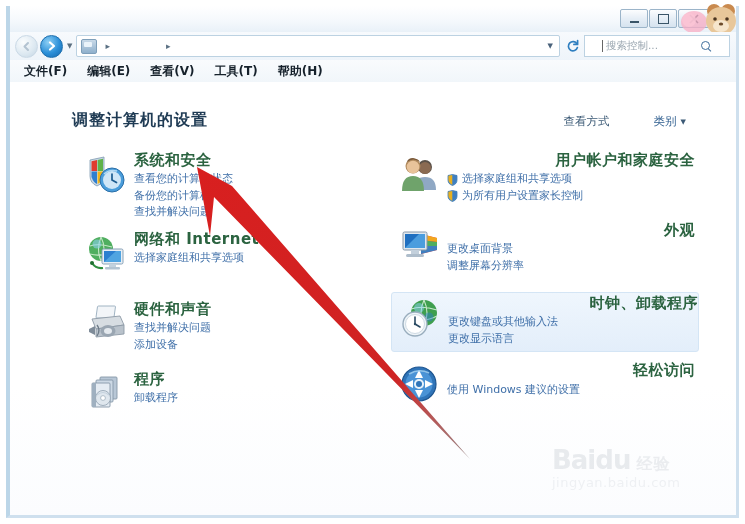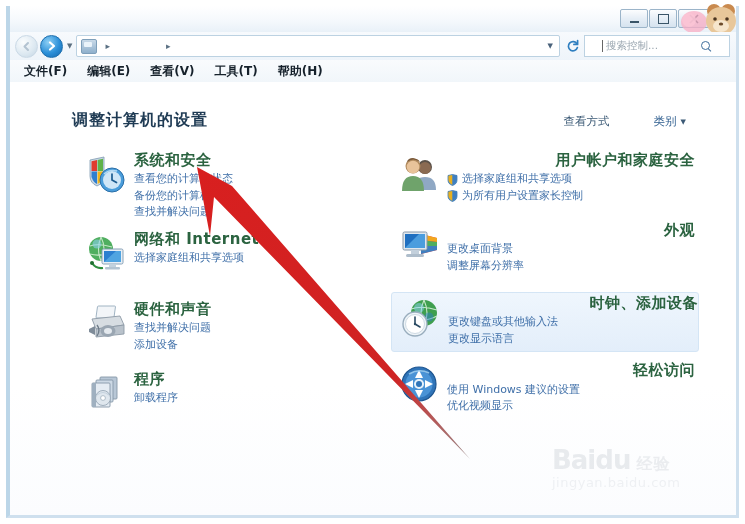--- a/index.html
+++ b/index.html
@@ -403,21 +403,21 @@
           <svg class="icon" viewBox="0 0 42 42">
             <circle cx="24" cy="16" r="13" fill="#3f9f4f"></circle>
             <path d="M11,12 Q22,8 37,13 M11,21 Q24,26 37,19 M24,3 Q18,16 24,29 M24,3 Q30,16 24,29" stroke="#d6f0d8" stroke-width="1.1" fill="none" opacity="0.9"></path>
             <circle cx="19" cy="11" r="5" fill="#8fd3f5" opacity="0.5"></circle>
             <circle cx="29" cy="20" r="4.5" fill="#2f7fd0" opacity="0.45"></circle>
             <circle cx="15" cy="27" r="12" fill="#eef4f8" stroke="#9aaebe" stroke-width="1.4"></circle>
             <circle cx="15" cy="27" r="9.5" fill="#ffffff" stroke="#c3d0dc" stroke-width="0.8"></circle>
             <path d="M15,20 L15,27 L20,30" stroke="#2b4a63" stroke-width="1.6" fill="none" stroke-linecap="round"></path>
             <circle cx="15" cy="27" r="1.2" fill="#2b4a63"></circle>
           </svg>
-          <div class="ttl">时钟、添加设备</div>
+          <div class="ttl">时钟、卸载程序</div>
           <div class="lnk">
             <span>更改键盘或其他输入法</span>
           </div>
           <div class="lnk">
             <span>更改显示语言</span>
           </div>
         </div>
 
         <div class="cat">
           <svg class="icon" viewBox="0 0 42 42">
@@ -427,23 +427,20 @@
             <path d="M20,6 L24,14 L16,14 Z" fill="#ffffff"></path>
             <path d="M20,34 L16,26 L24,26 Z" fill="#ffffff"></path>
             <path d="M6,20 L14,16 L14,24 Z" fill="#ffffff"></path>
             <path d="M34,20 L26,24 L26,16 Z" fill="#ffffff"></path>
             <circle cx="20" cy="20" r="3" fill="#2f74b8"></circle>
             <path d="M10,10 Q20,4 30,9" stroke="#a8d4f2" stroke-width="1.6" fill="none" opacity="0.8"></path>
           </svg>
           <div class="ttl">轻松访问</div>
           <div class="lnk">
             <span>使用 Windows 建议的设置</span>
-          </div>
-          <div class="lnk">
-            <span>优化视频显示</span>
           </div>
         </div>
       </div>
 
       <div id="watermark">
         <div id="wm-main">
           <span>Baidu</span>
           <span id="wm-cn">经验</span>
         </div>
         <div id="wm-url">jingyan.baidu.com</div>

